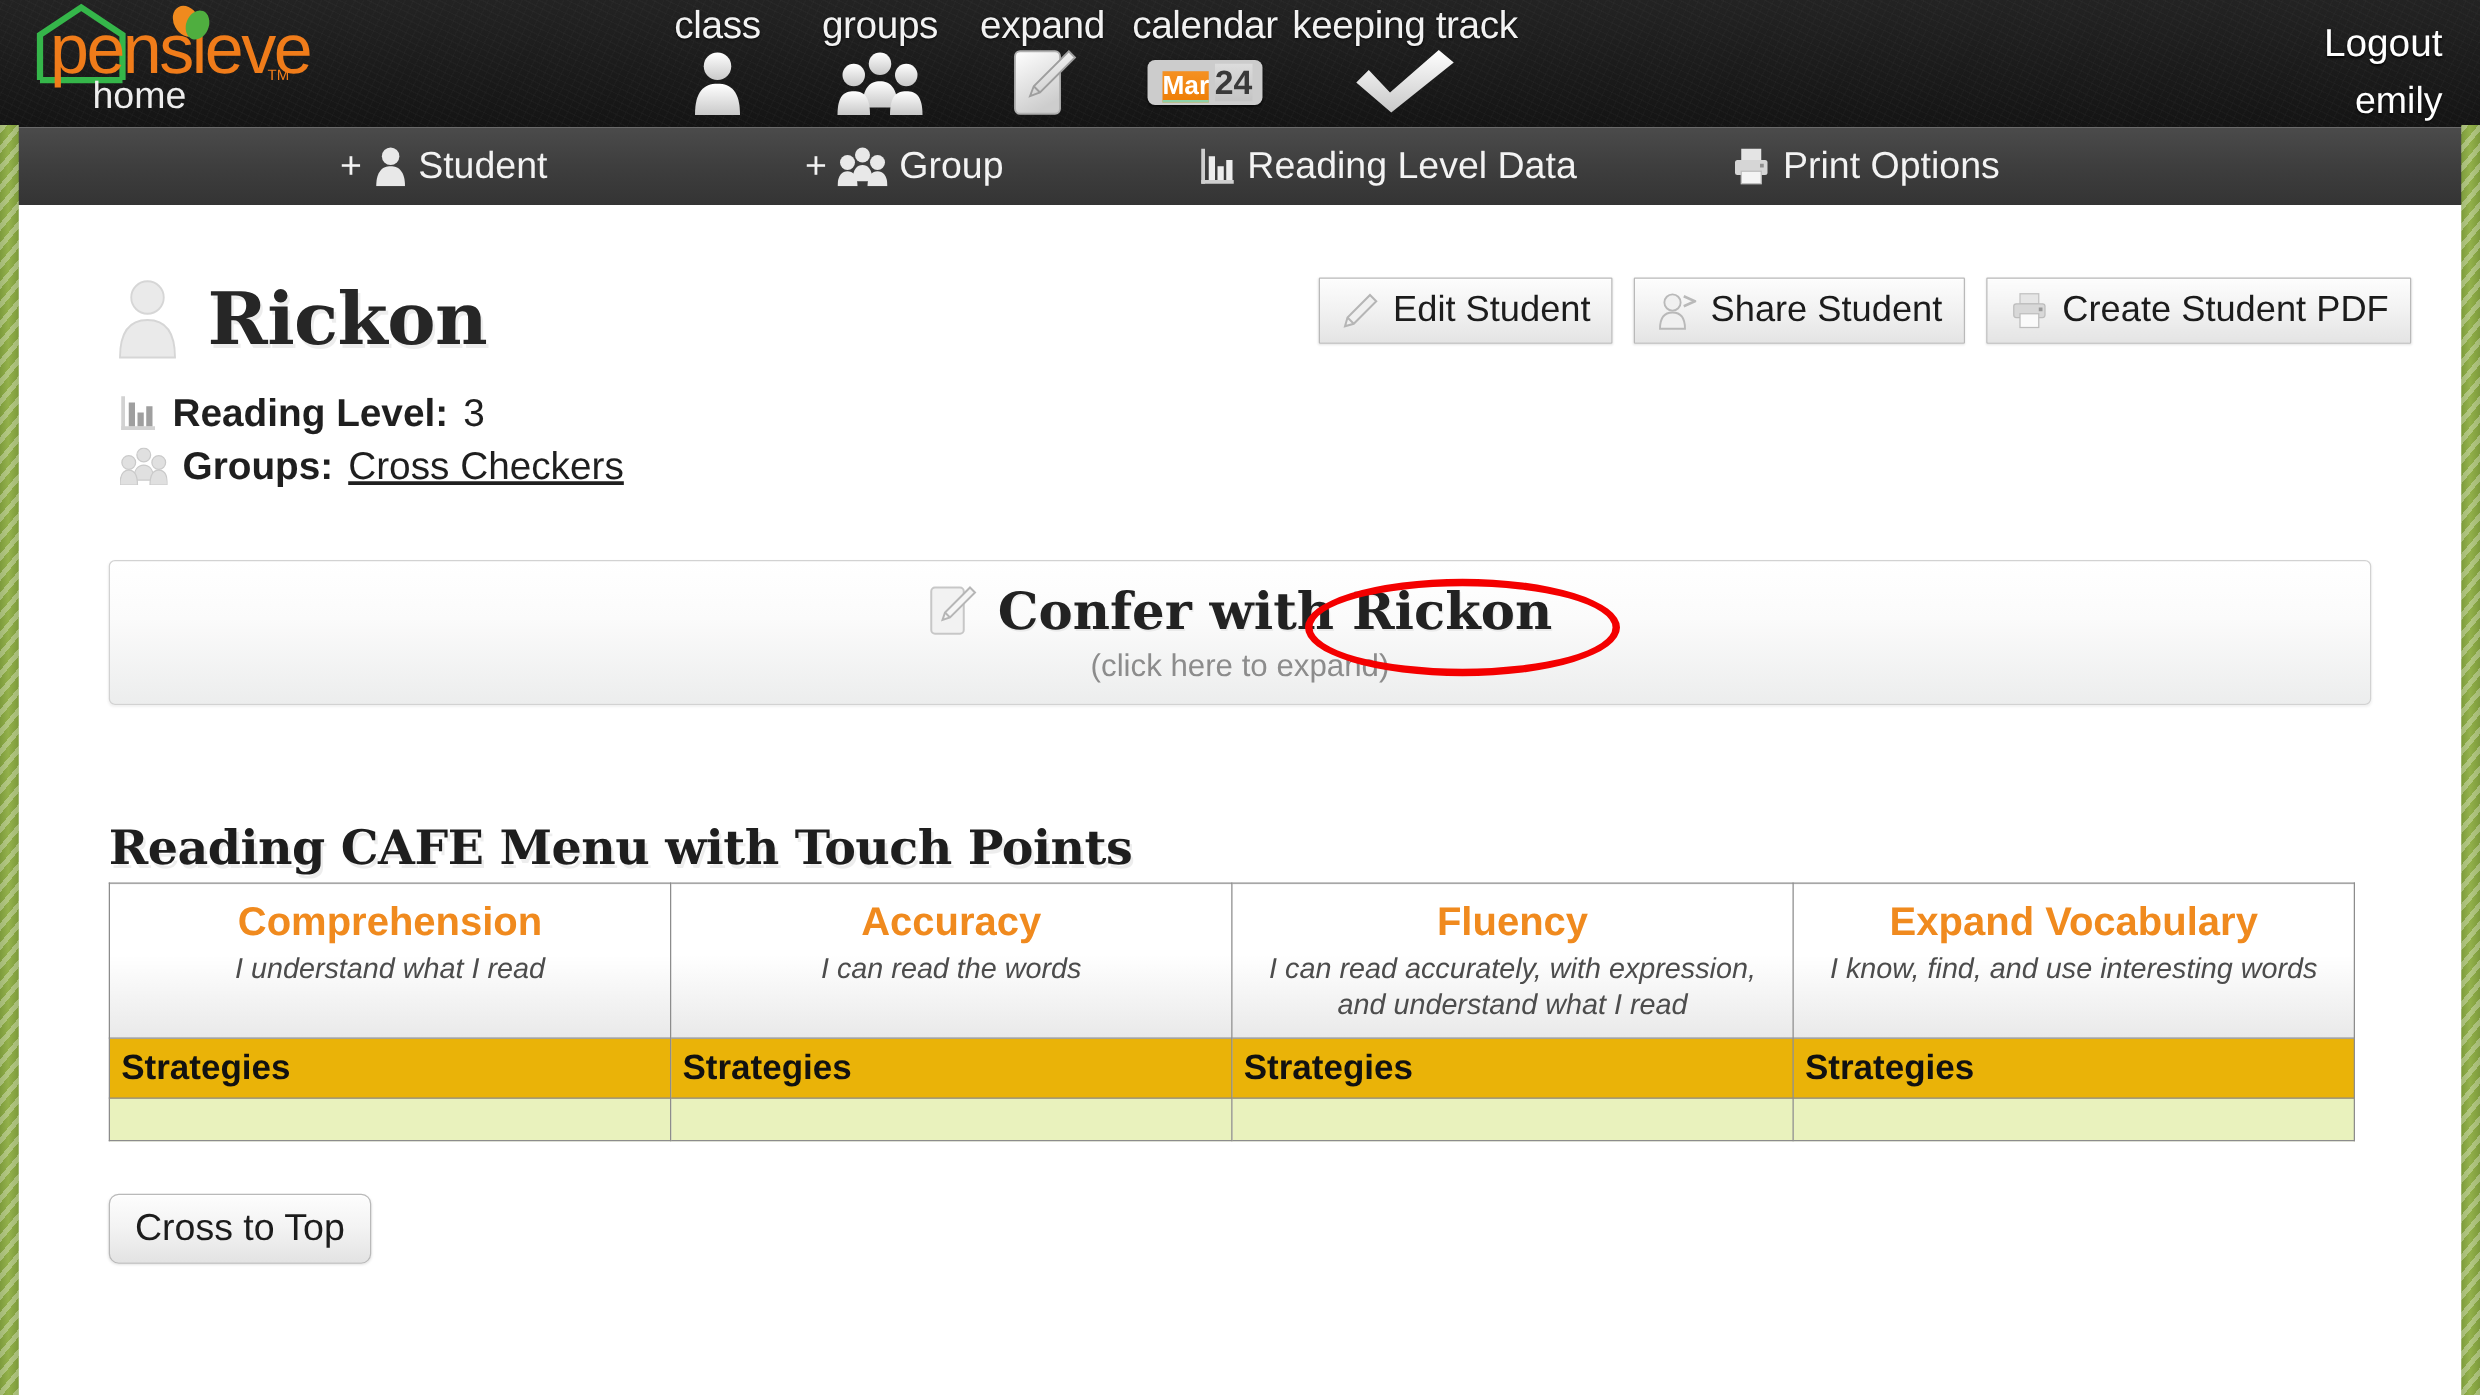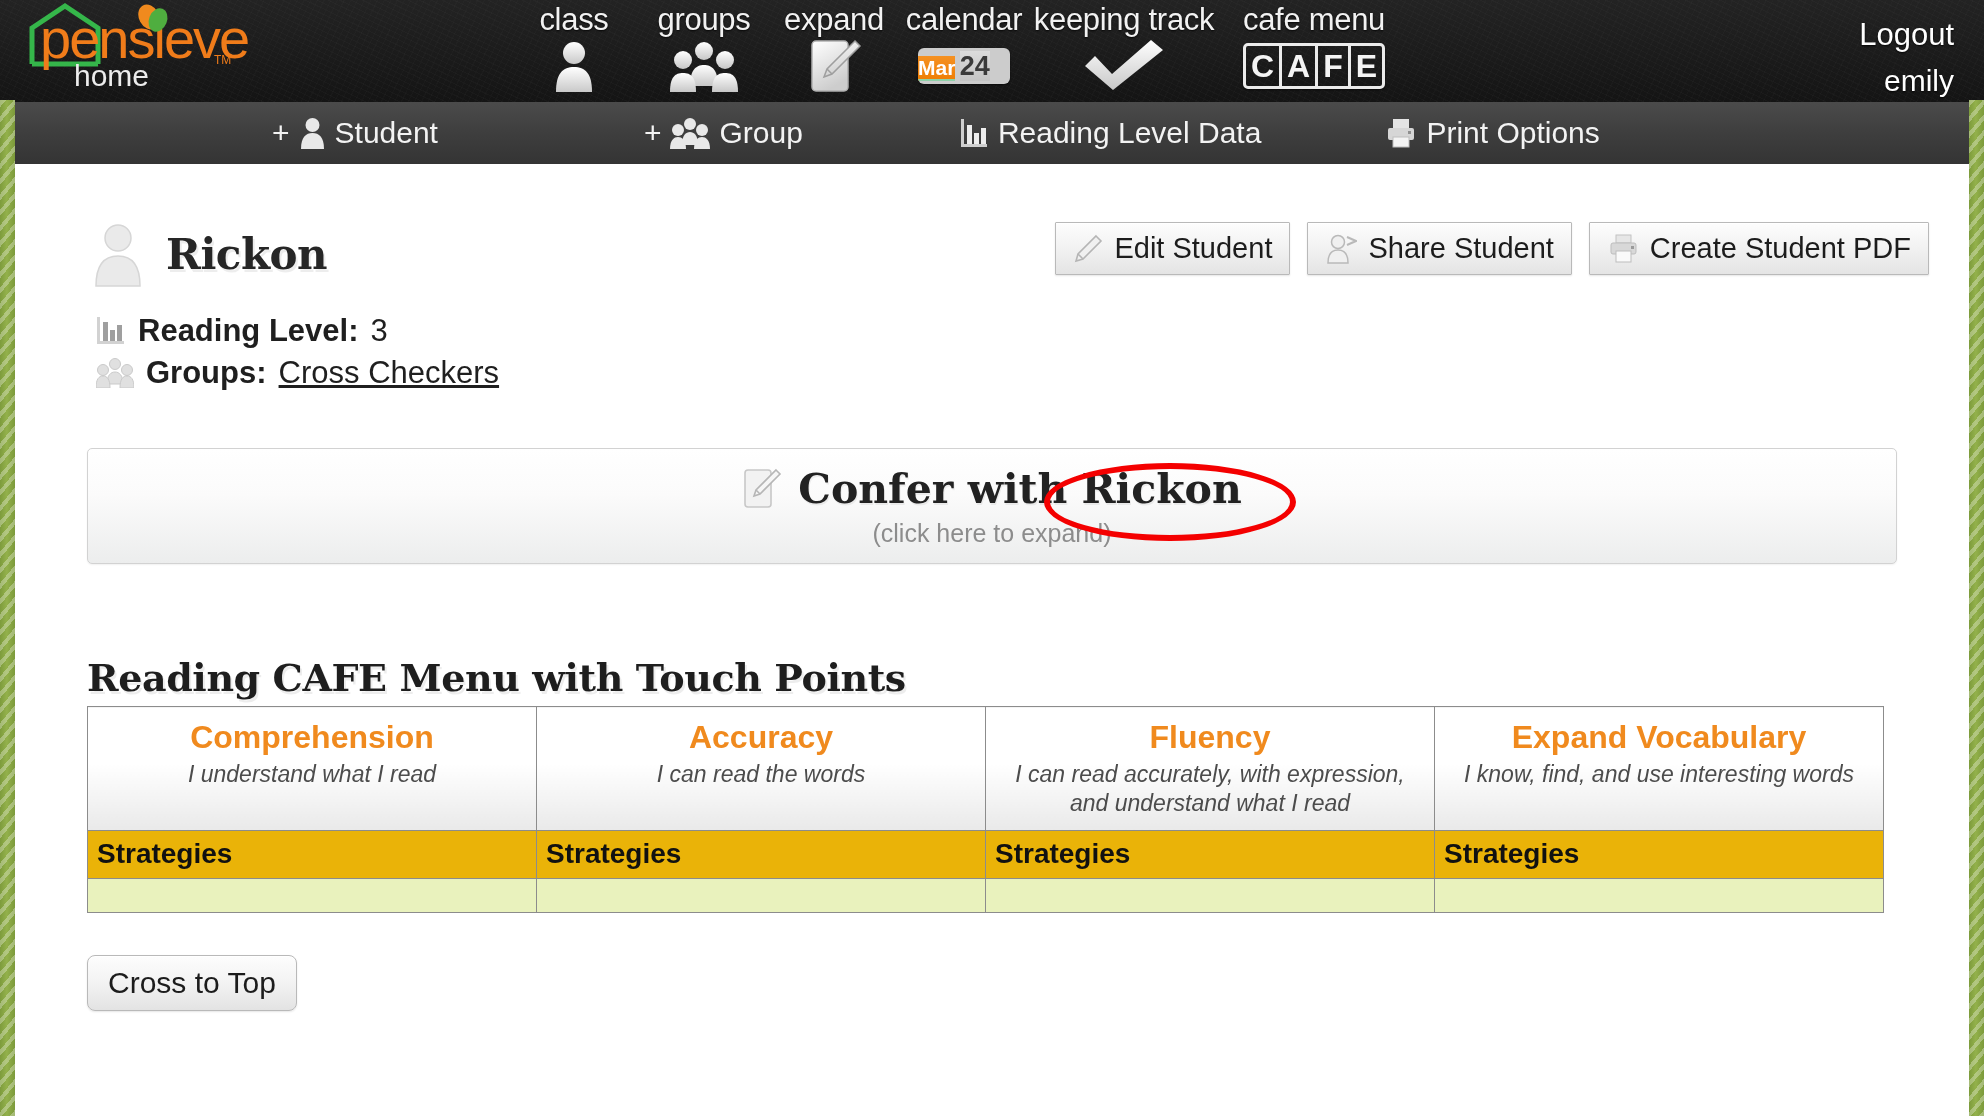--- a/index.html
+++ b/index.html
@@ -110,20 +110,21 @@
     background: #ccc;
   }
   .cal-icon .cal-m {
     background: linear-gradient(180deg, #f59122 0%, #ef7f06 100%);
     color: #ffffff;
     font-size: 21px;
     line-height: 26px;
     text-align: center;
     font-weight: 600;
     border-bottom: 2px solid #8fd0a8;
+    margin-left: 12px;
   }
   .cal-icon .cal-d {
     background: linear-gradient(180deg, #dcdcdc 0%, #c4c4c4 100%);
     color: #3a3a3a;
     font-size: 27px;
     line-height: 36px;
     text-align: center;
     font-weight: 700;
   }
 
@@ -213,21 +214,21 @@
   }
   .stu-title-row {
     display: flex;
     align-items: center;
     gap: 20px;
     height: 86px;
   }
   .stu-name {
     font-family: "DejaVu Serif", "Liberation Serif", serif;
     font-weight: 700;
-    font-size: 42px;
+    font-size: 58px;
     line-height: 70px;
     color: #262626;
     text-shadow: 2px 3px 0 rgba(0,0,0,0.07);
     letter-spacing: -0.5px;
   }
   .stu-meta {
     margin-top: 12px;
     padding-left: 6px;
   }
   .meta-row {
@@ -483,31 +484,20 @@
                 <linearGradient id="gC" x1="0" y1="0" x2="0" y2="1">
               <stop offset="0%" stop-color="#ffffff"></stop>
                   <stop offset="100%" stop-color="#c8c8c8"></stop>
             </linearGradient>
               </defs>
             <path d="M4 28 L14 18 L31 36 L70 2 L82 12 L32 52 Z" fill="url(#gC)"></path>
           </svg>
         </span>
       </div>
 
-      <div class="nav-item wide">
-        <span class="nav-label">cafe menu</span>
-        <span class="nav-icon">
-          <span class="cafe-icon">
-            <span>C</span>
-            <span>A</span>
-            <span>F</span>
-            <span>E</span>
-          </span>
-        </span>
-      </div>
 
     </nav>
 
     <div class="account">
       <div class="logout">Logout</div>
       <div class="user">emily</div>
     </div>
   </div>
 
   <div class="subbar">

